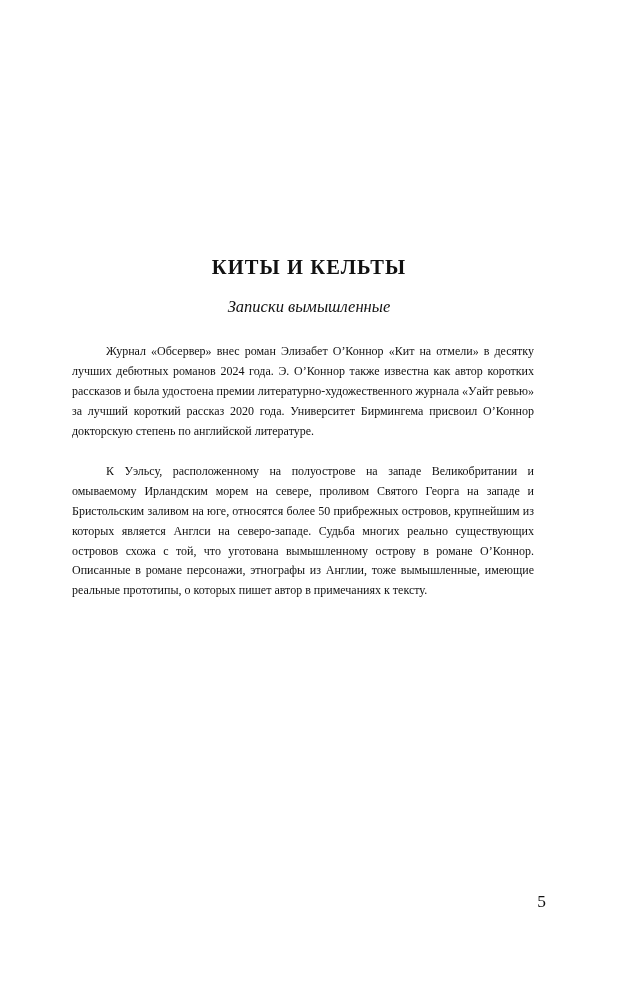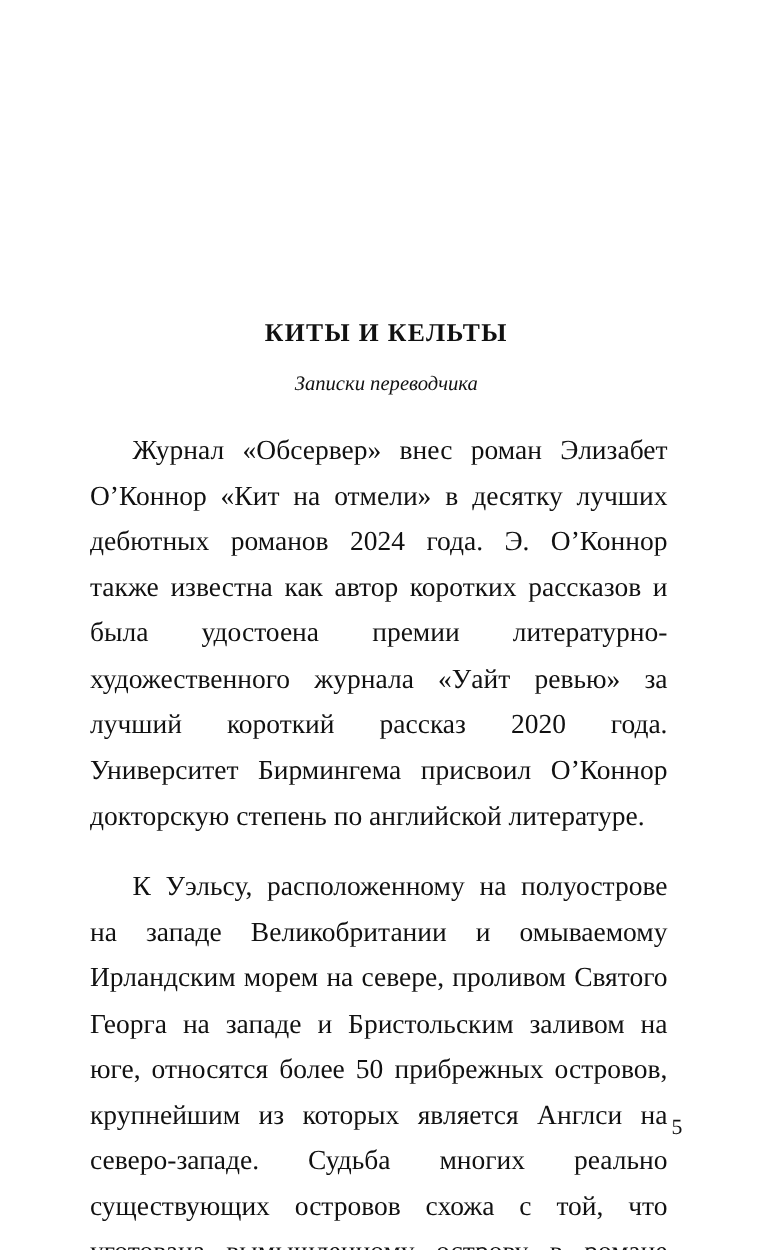--- a/index.html
+++ b/index.html
@@ -36,21 +36,21 @@
     line-height: 1.2;
   }
   .chapter-subtitle {
     font-size: 16.5px;
     font-style: italic;
     text-align: center;
     margin: 0 0 26px 0;
     line-height: 1.2;
   }
   .para {
-    font-size: 22px;
+    font-size: 12px;
     line-height: 1.66;
     text-align: justify;
     text-justify: inter-word;
     margin: 0 12px 20px 0;
     text-indent: 34px;
     hyphens: manual;
   }
   .para:last-child {
     margin-bottom: 0;
   }
@@ -61,18 +61,18 @@
     font-size: 17.4px;
     line-height: 1;
   }
 </style>
 </head>
 <body>
 
 <div class="page">
   <div class="content">
     <h1 class="chapter-title">КИТЫ И КЕЛЬТЫ</h1>
-    <div class="chapter-subtitle">Записки переводчика</div>
+    <div class="chapter-subtitle">Записки вымышленные</div>
     <p class="para">Журнал «Обсервер» внес роман Элизабет О’Коннор «Кит на отмели» в десятку лучших дебютных романов 2024 года. Э. О’Коннор также известна как автор коротких рассказов и была удостоена премии литературно-художественного журнала «Уайт ревью» за лучший короткий рассказ 2020 года. Университет Бирмингема присвоил О’Коннор докторскую степень по английской литературе.</p>
     <p class="para">К Уэльсу, расположенному на полуострове на западе Великобритании и омываемому Ирландским морем на севере, проливом Святого Георга на западе и Бристольским заливом на юге, относятся более 50 прибрежных островов, крупнейшим из которых является Англси на северо-западе. Судьба многих реально существующих островов схожа с той, что уготована вымышленному острову в романе О’Коннор. Описанные в романе персонажи, этнографы из Англии, тоже вымышленные, имеющие реальные прототипы, о которых пишет автор в примечаниях к тексту.</p>
   </div>
   <div class="page-number">5</div>
 </div>
 
 </body></html>

